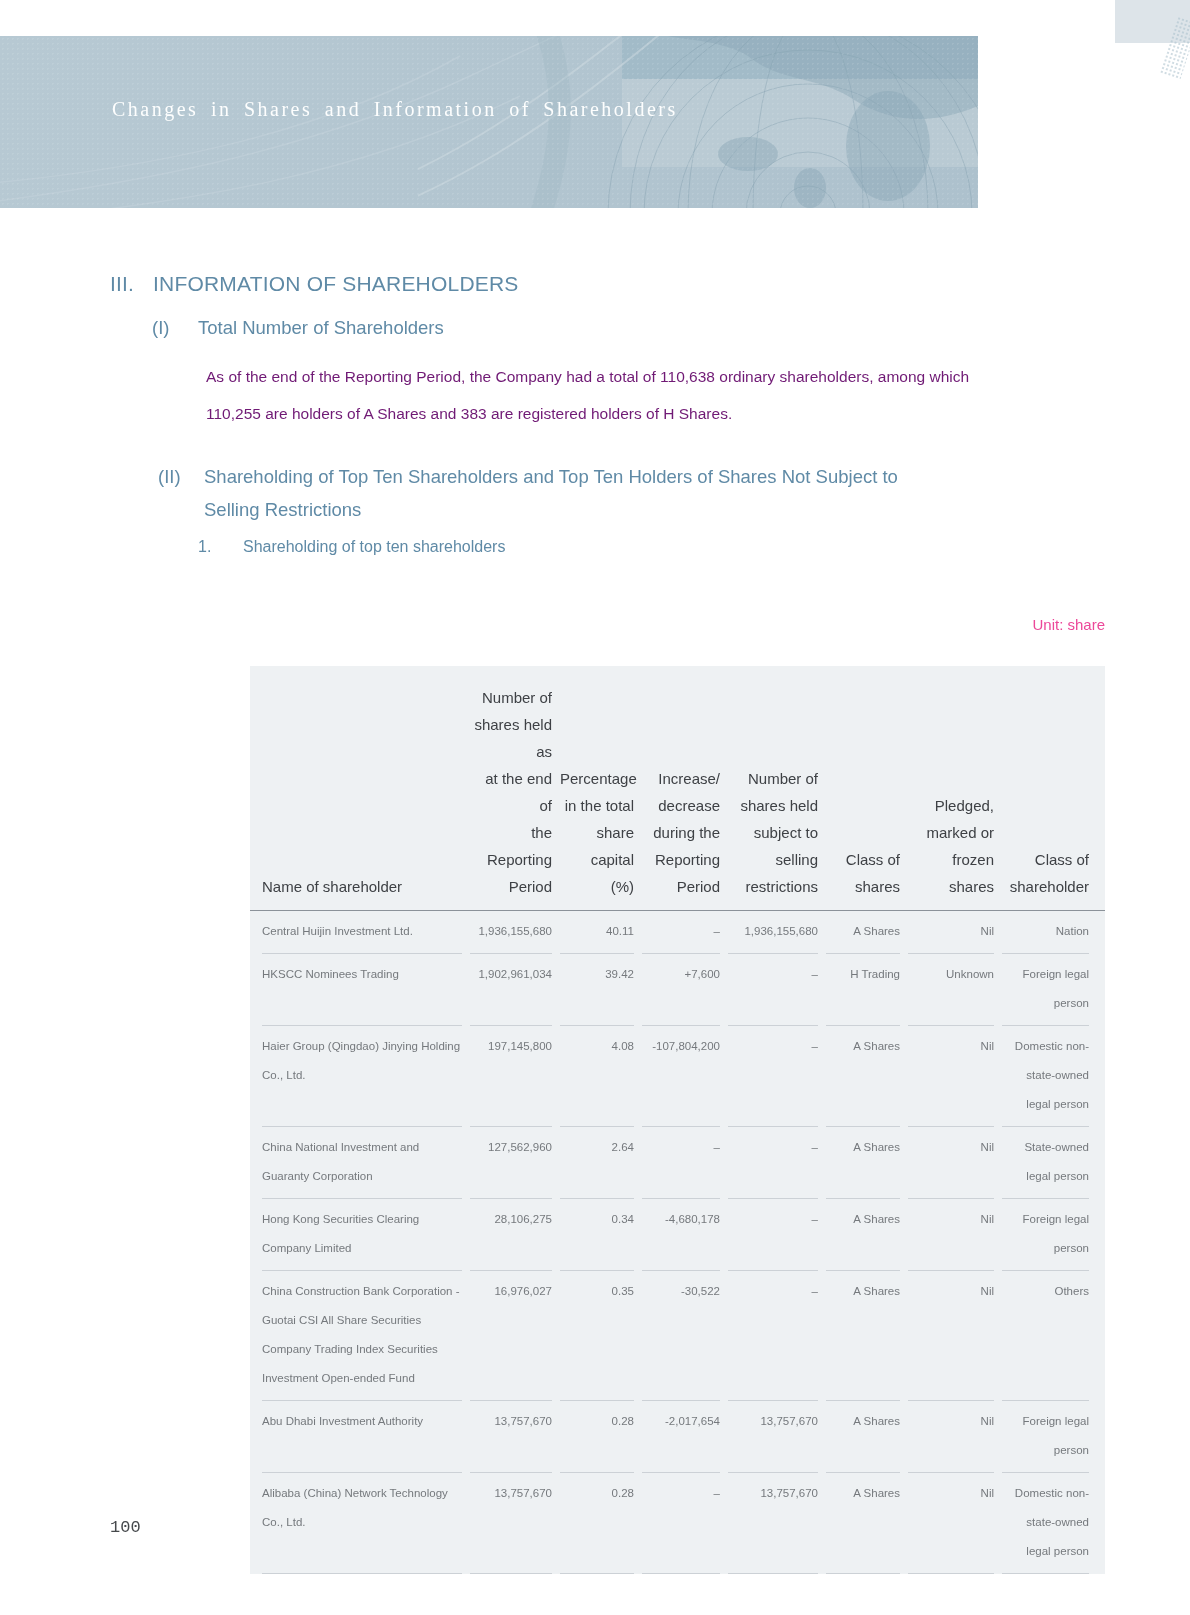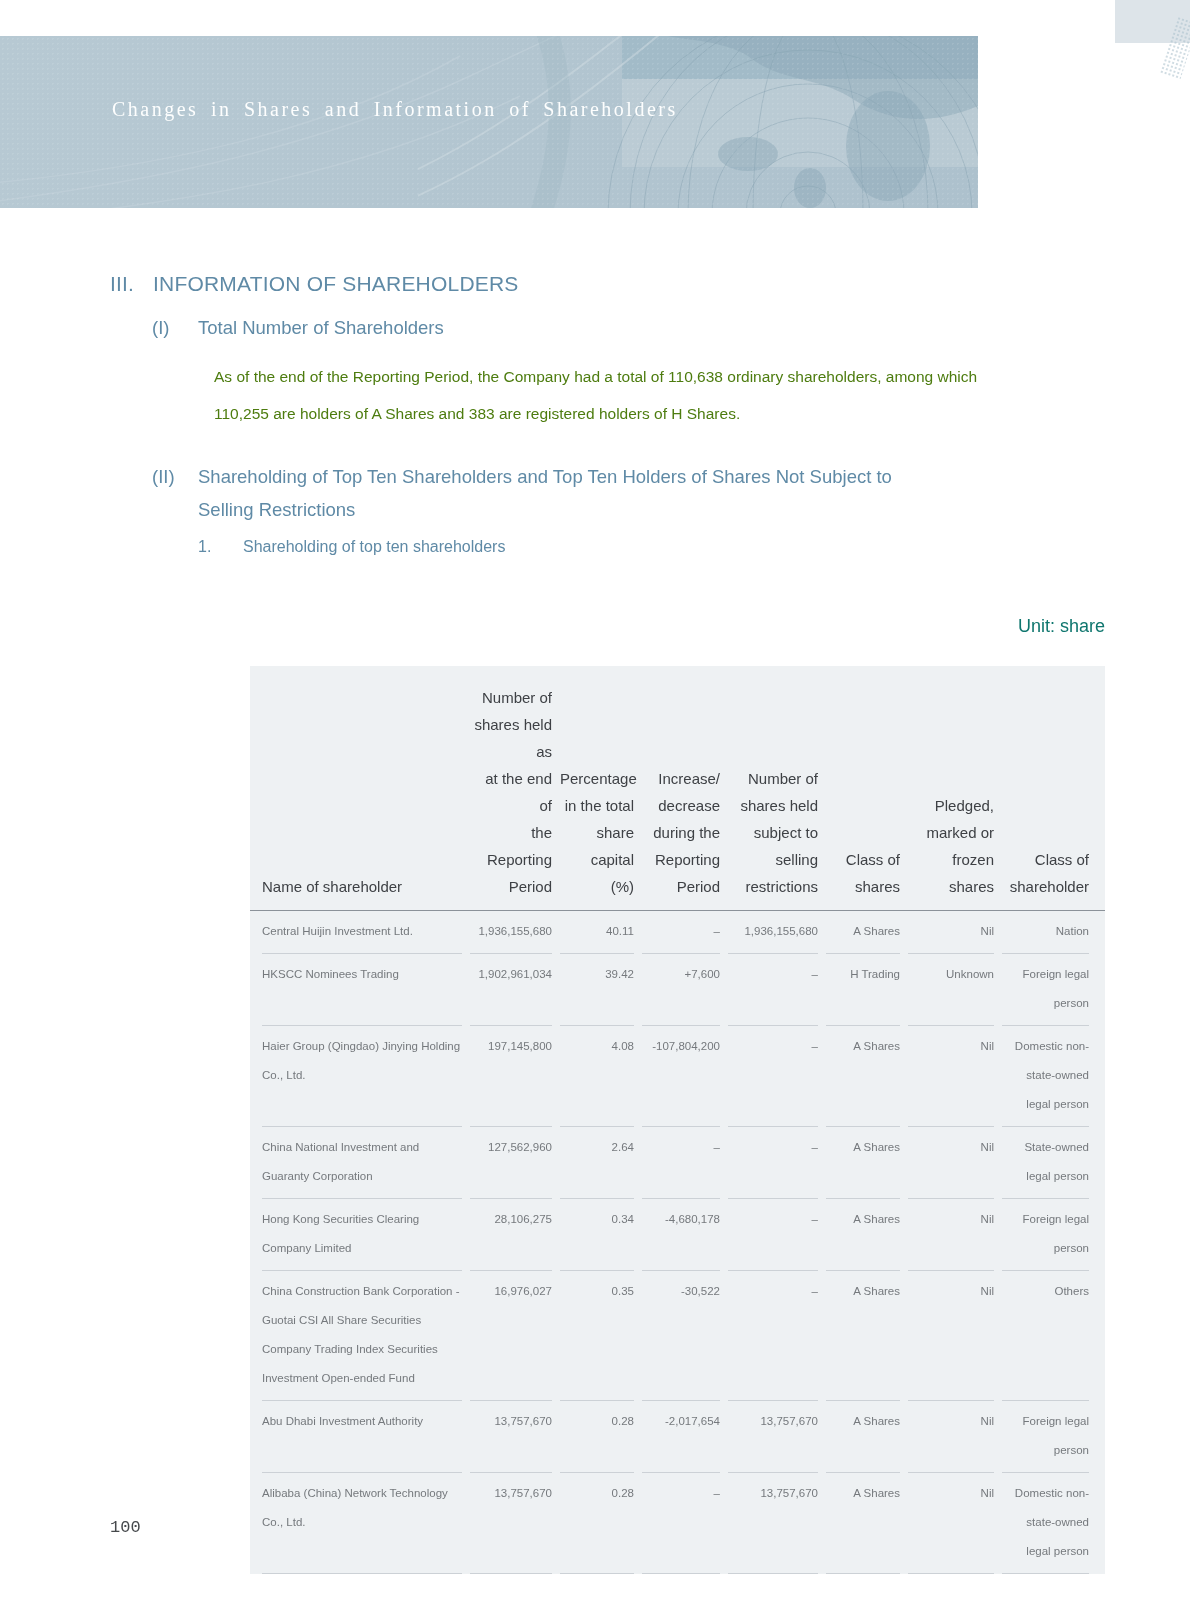--- a/index.html
+++ b/index.html
@@ -44,33 +44,33 @@
     background-image:radial-gradient(#a9bfcb 1px, transparent 1px);
     background-size:4px 4px; opacity:.55; transform:rotate(18deg);
   }
 
   
   .h-row { position:absolute; display:flex; color:#5f8aa6; font-weight:normal; }
   .h1 { left:110px; top:272px; font-size:21px; letter-spacing:.2px; }
   .h1 .num { width:43px; }
   .h2a { left:152px; top:317px; font-size:18.5px; }
   .h2a .num, .h2b .num { width:46px; flex:none; }
-  .h2b { left:152px; top:460px; font-size:18.5px; width:950px; line-height:33px; }
+  .h2b { left:158px; top:460px; font-size:18.5px; width:950px; line-height:33px; }
   .h2b .ttl { white-space:pre-line; }
   .h3 { left:198px; top:538px; font-size:16px; }
   .h3 .num { width:45px; }
 
   .para {
-    position:absolute; left:214px; top:358px; width:885px;
-    font-size:15.5px; line-height:37px; color:#4d7c0f; white-space:pre-line;
+    position:absolute; left:206px; top:358px; width:885px;
+    font-size:15.5px; line-height:37px; color:#701a75; white-space:pre-line;
   }
 
   .unit {
     position:absolute; left:250px; top:616px; width:855px;
-    text-align:right; font-size:18px; color:#0f766e;
+    text-align:right; font-size:15px; color:#ec4899;
   }
 
   
   .stable {
     position:absolute; left:250px; top:666px; width:855px;
     background:#eef1f3; padding:0 12px;
     font-size:11.5px; color:#75797d;
   }
   .grid8 {
     display:grid;

